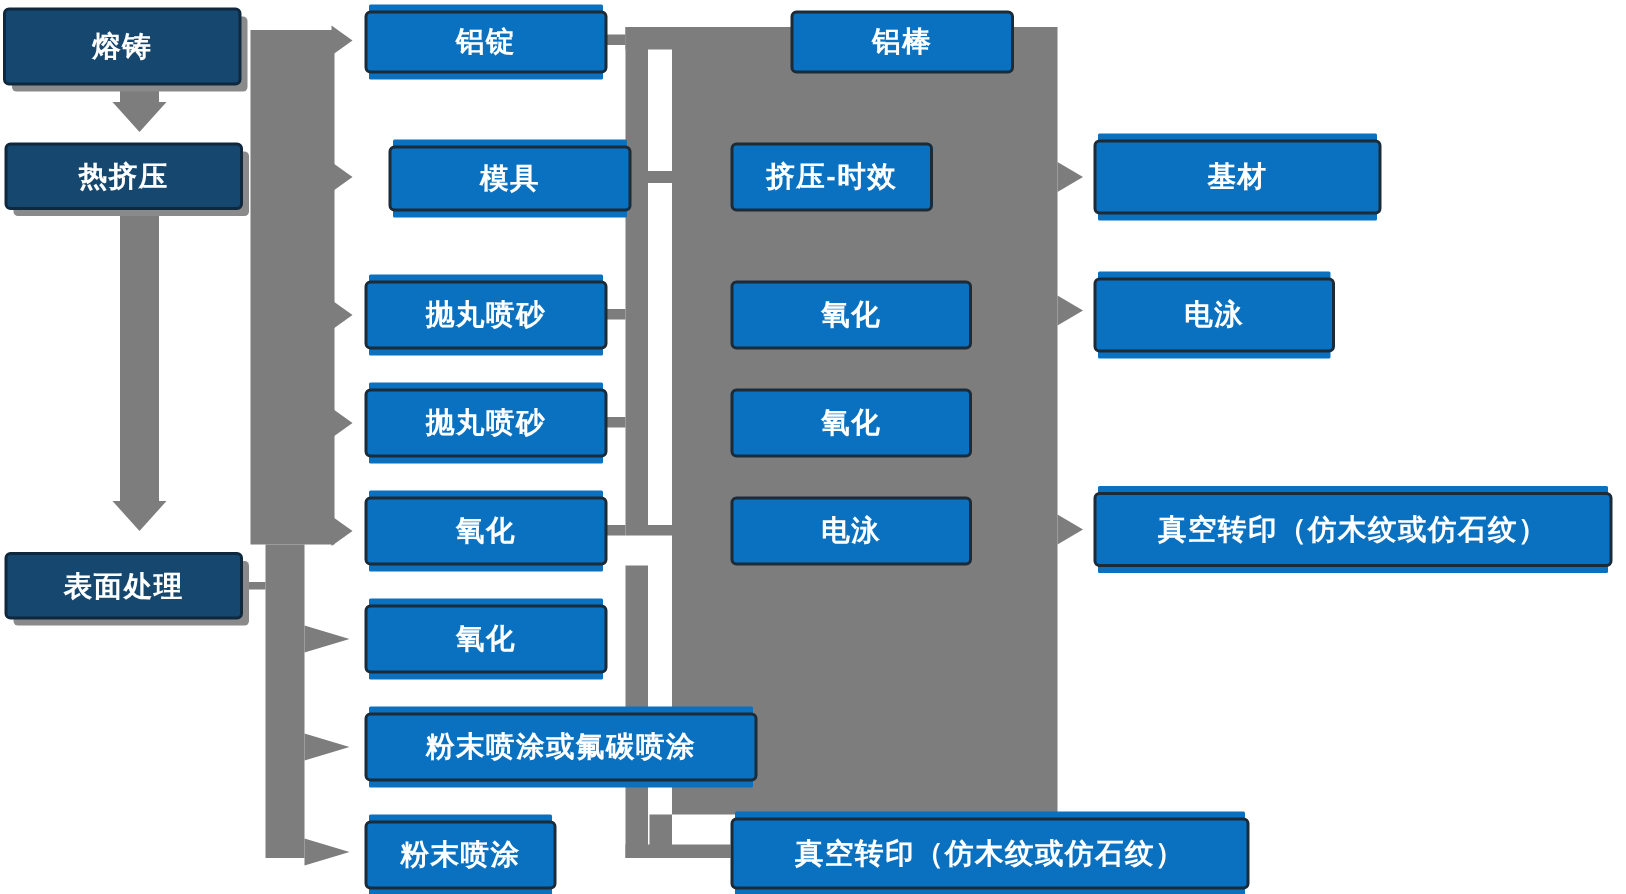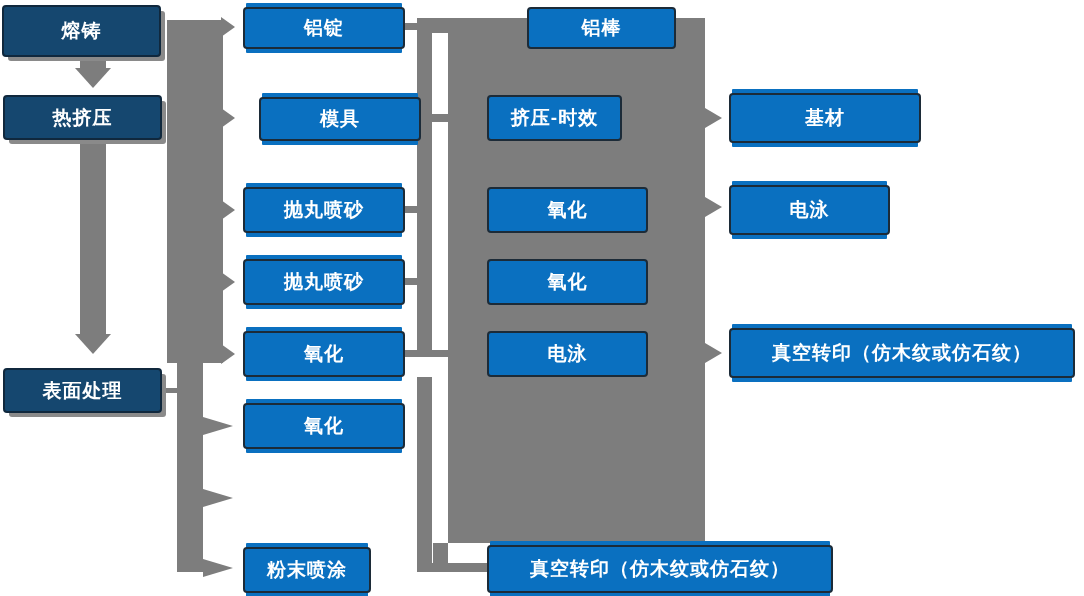--- a/index.html
+++ b/index.html
@@ -66,20 +66,21 @@
   <div class="node dark" style="left:2px;top:5px;width:159px;height:52px;">熔铸</div>
   <div class="node dark" style="left:3px;top:368px;width:159px;height:45px;">表面处理</div>
   <div class="node dark" style="left:3px;top:95px;width:159px;height:45px;">热挤压</div>
 
   <div class="node glow" style="left:243px;top:7px;width:162px;height:42px;">铝锭</div>
   <div class="node glow" style="left:243px;top:97px;width:162px;height:44px;margin-left:16px;">模具</div>
   <div class="node glow" style="left:243px;top:187px;width:162px;height:46px;">抛丸喷砂</div>
   <div class="node glow" style="left:243px;top:259px;width:162px;height:46px;">抛丸喷砂</div>
   <div class="node glow" style="left:243px;top:331px;width:162px;height:46px;">氧化</div>
   <div class="node glow" style="left:243px;top:403px;width:162px;height:46px;">氧化</div>
+  <div class="node glow" style="left:243px;top:475px;width:262px;height:46px;">粉末喷涂或氟碳喷涂</div>
   <div class="node glow" style="left:243px;top:547px;width:128px;height:46px;">粉末喷涂</div>
 
   <div class="node" style="left:487px;top:7px;width:149px;height:42px;margin-left:40px;">铝棒</div>
   <div class="node" style="left:487px;top:95px;width:135px;height:46px;">挤压-时效</div>
   <div class="node" style="left:487px;top:187px;width:161px;height:46px;">氧化</div>
   <div class="node" style="left:487px;top:259px;width:161px;height:46px;">氧化</div>
   <div class="node" style="left:487px;top:331px;width:161px;height:46px;">电泳</div>
   <div class="node glow" style="left:487px;top:545px;width:346px;height:48px;">真空转印（仿木纹或仿石纹）</div>
 
   <div class="node glow" style="left:729px;top:93px;width:192px;height:50px;">基材</div>

